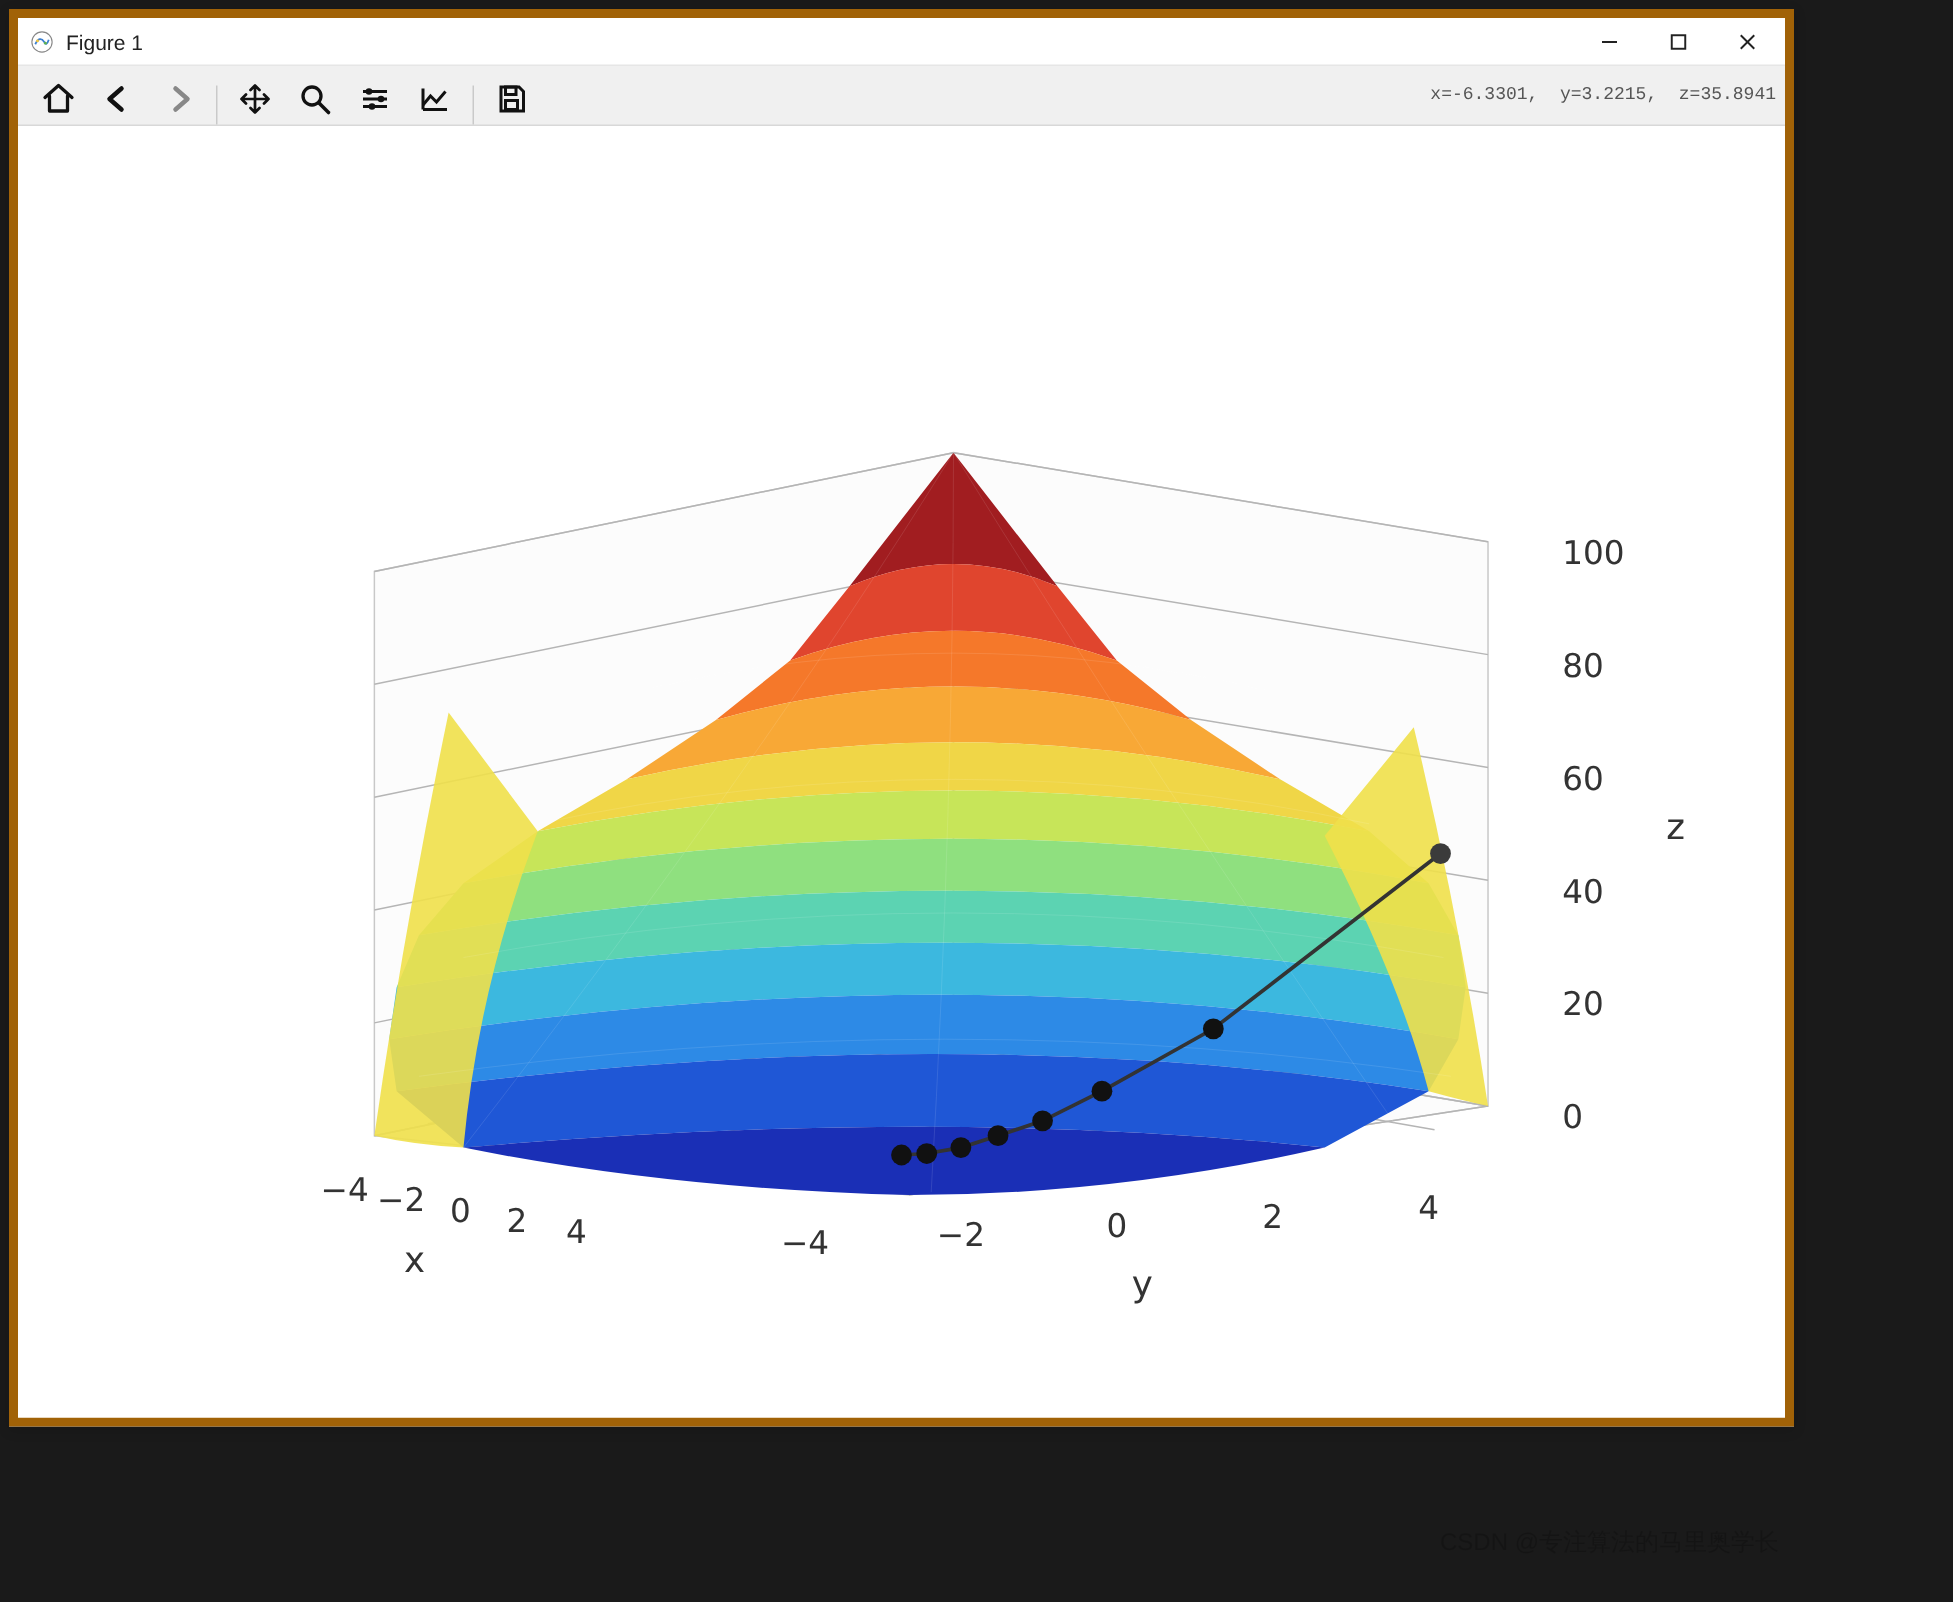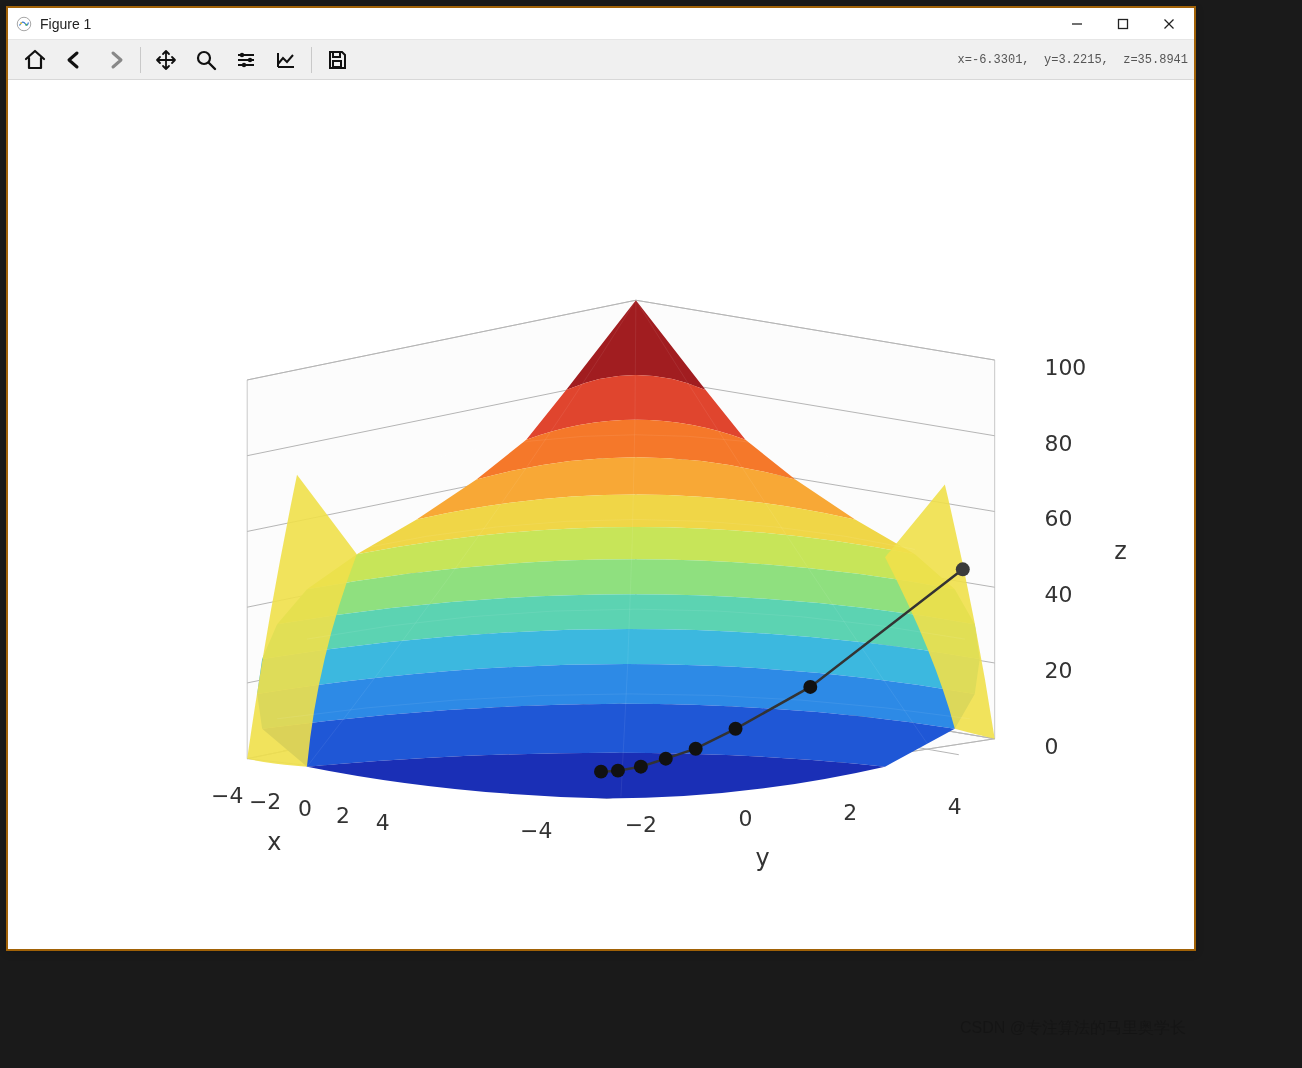--- a/index.html
+++ b/index.html
@@ -1,39 +1,39 @@
 <!DOCTYPE html>
 <html><head>
 <meta charset="utf-8">
 <style>
   * { box-sizing: border-box; }
   html, body { margin:0; padding:0; height:100%; font-family: "Segoe UI", Arial, sans-serif; background:#1a1a1a; }
   .window {
-    width:1190px; height:945px; margin:6px; background:#fff; border:2px solid #a16207;
+    width:1190px; height:945px; margin:6px; background:#fff; border:6px solid #a16207;
     display:flex; flex-direction:column; box-shadow:0 2px 8px rgba(0,0,0,0.15);
   }
   
   .titlebar {
     height:32px; display:flex; align-items:center; padding:0 2px; background:#fff;
     border-bottom:1px solid #e6e6e6; font-size:14px; color:#222;
   }
   .titlebar .app-icon {
     width:20px; height:20px; margin:0 6px 0 4px; display:flex; align-items:center; justify-content:center;
   }
   .titlebar .title { flex:0 0 auto; }
   .titlebar .spacer { flex:1 1 auto; }
   .win-controls { display:flex; height:32px; }
   .win-btn {
     width:46px; height:32px; display:flex; align-items:center; justify-content:center;
     color:#222; font-size:13px;
   }
   
   .toolbar {
     height:40px; background:#f0f0f0; border-bottom:1px solid #d8d8d8;
-    display:flex; align-items:center; padding:0 8px; gap:2px; position:relative;
+    display:flex; align-items:flex-end; padding:0 8px; gap:2px; position:relative;
   }
   .tool-btn {
     width:38px; height:34px; display:flex; align-items:center; justify-content:center;
     border-radius:3px; color:#222;
   }
   .tool-sep { width:1px; height:26px; background:#c9c9c9; margin:0 4px; }
   .tool-btn svg { width:24px; height:24px; }
   .coord-readout {
     position:absolute; right:6px; top:50%; transform:translateY(-50%);
     font-family:"Consolas","Courier New",monospace; font-size:12px; color:#555;

